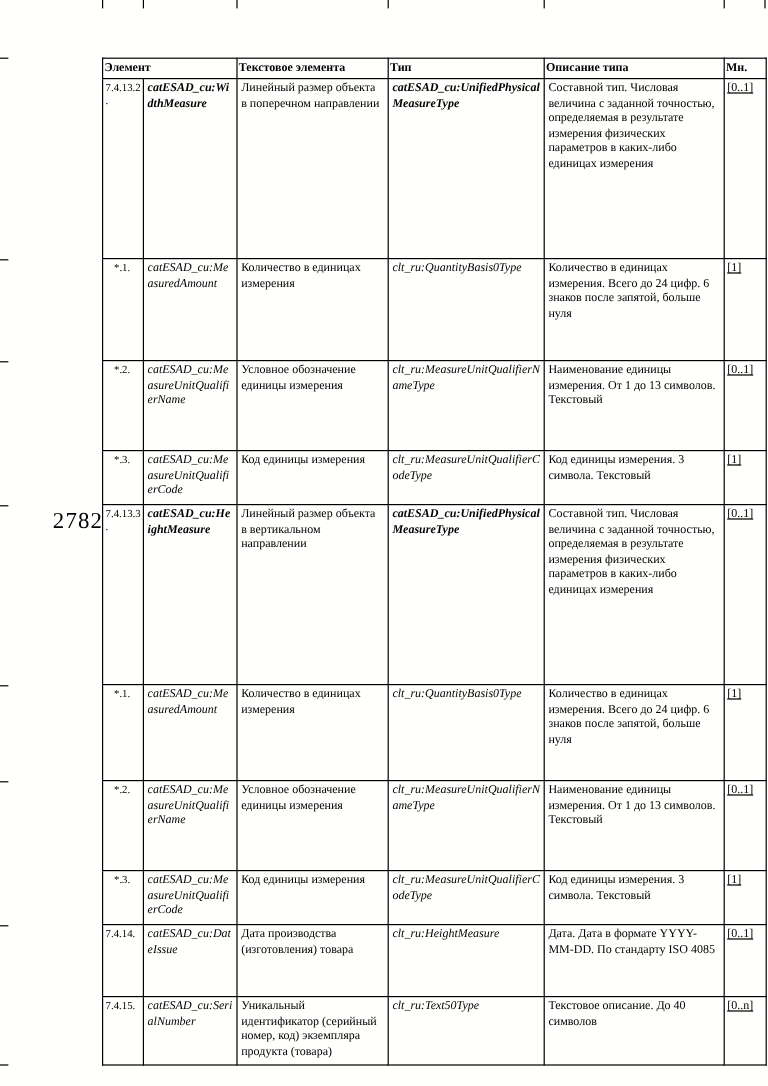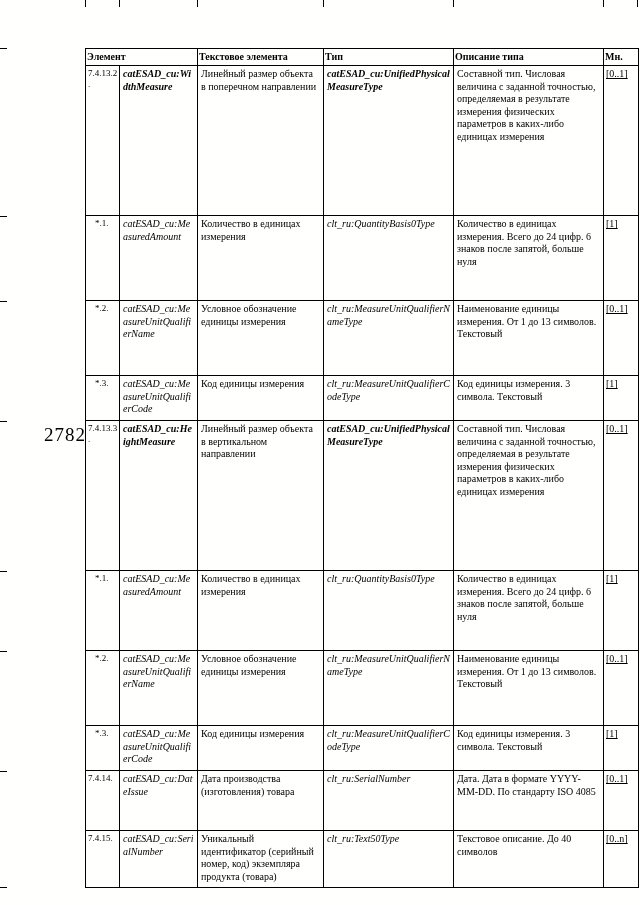--- a/index.html
+++ b/index.html
@@ -165,21 +165,21 @@
     <td class="c-name">catESAD_cu:MeasureUnitQualifierCode</td>
     <td class="c-edesc">Код единицы измерения</td>
     <td class="c-type">clt_ru:MeasureUnitQualifierCodeType</td>
     <td class="c-tdesc">Код единицы измерения. 3 символа. Текстовый</td>
     <td class="c-mult">[1]</td>
   </tr>
         <tr>
     <td class="c-num">7.4.14.</td>
     <td class="c-name">catESAD_cu:DateIssue</td>
     <td class="c-edesc">Дата производства (изготовления) товара</td>
-    <td class="c-type">clt_ru:SerialNumber</td>
+    <td class="c-type">clt_ru:HeightMeasure</td>
     <td class="c-tdesc">Дата. Дата в формате YYYY-MM-DD. По стандарту ISO 4085</td>
     <td class="c-mult">[0..1]</td>
   </tr>
         <tr>
     <td class="c-num">7.4.15.</td>
     <td class="c-name">catESAD_cu:SerialNumber</td>
     <td class="c-edesc">Уникальный идентификатор (серийный номер, код) экземпляра продукта (товара)</td>
     <td class="c-type">clt_ru:Text50Type</td>
     <td class="c-tdesc">Текстовое описание. До 40 символов</td>
     <td class="c-mult">[0..n]</td>

